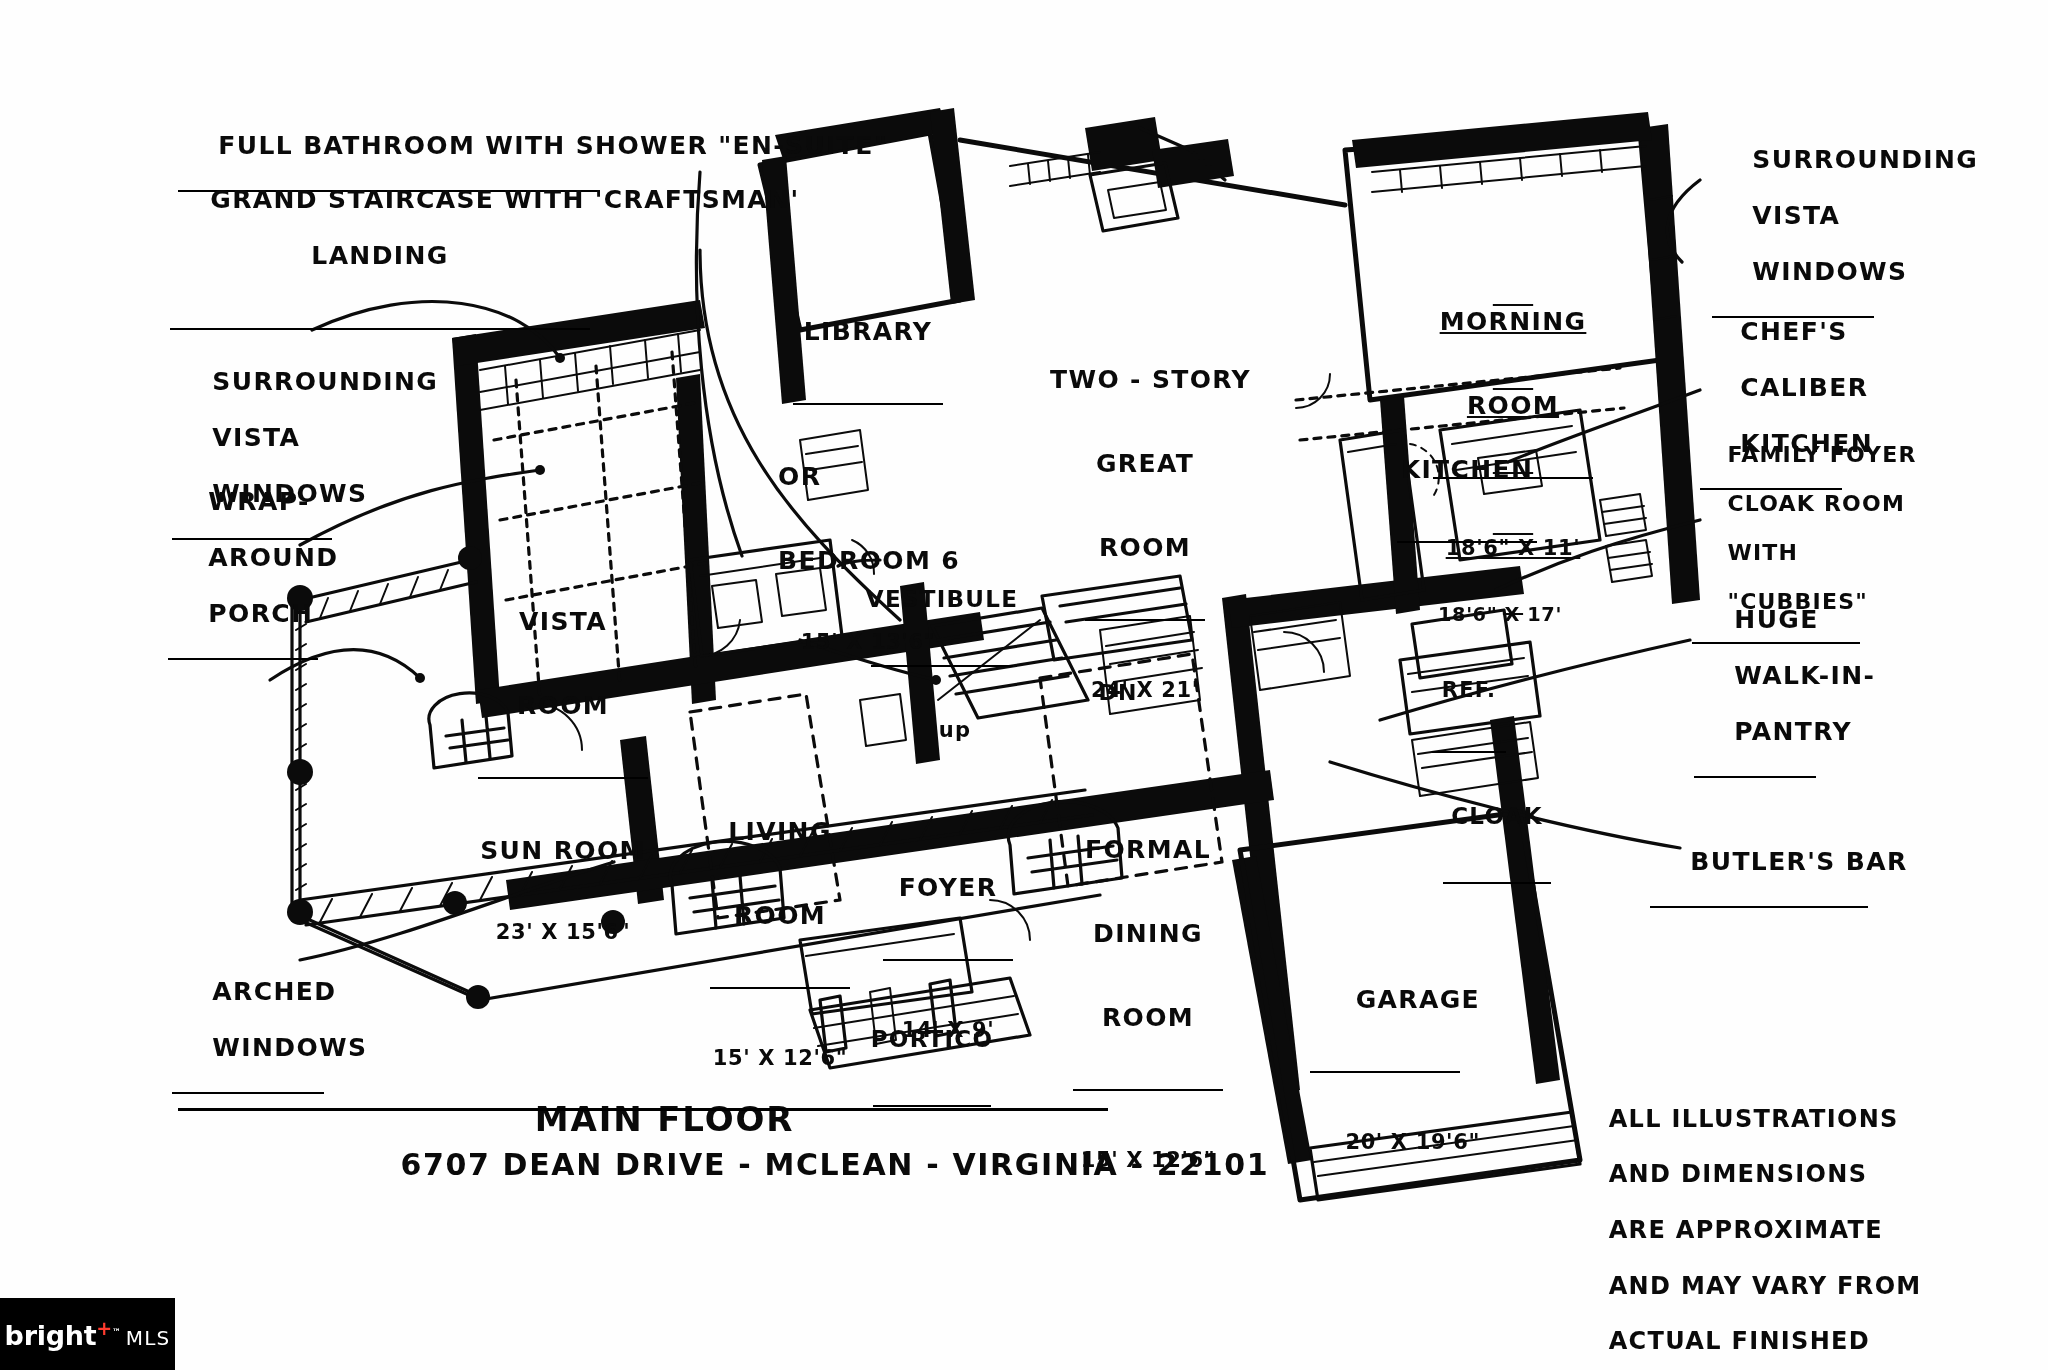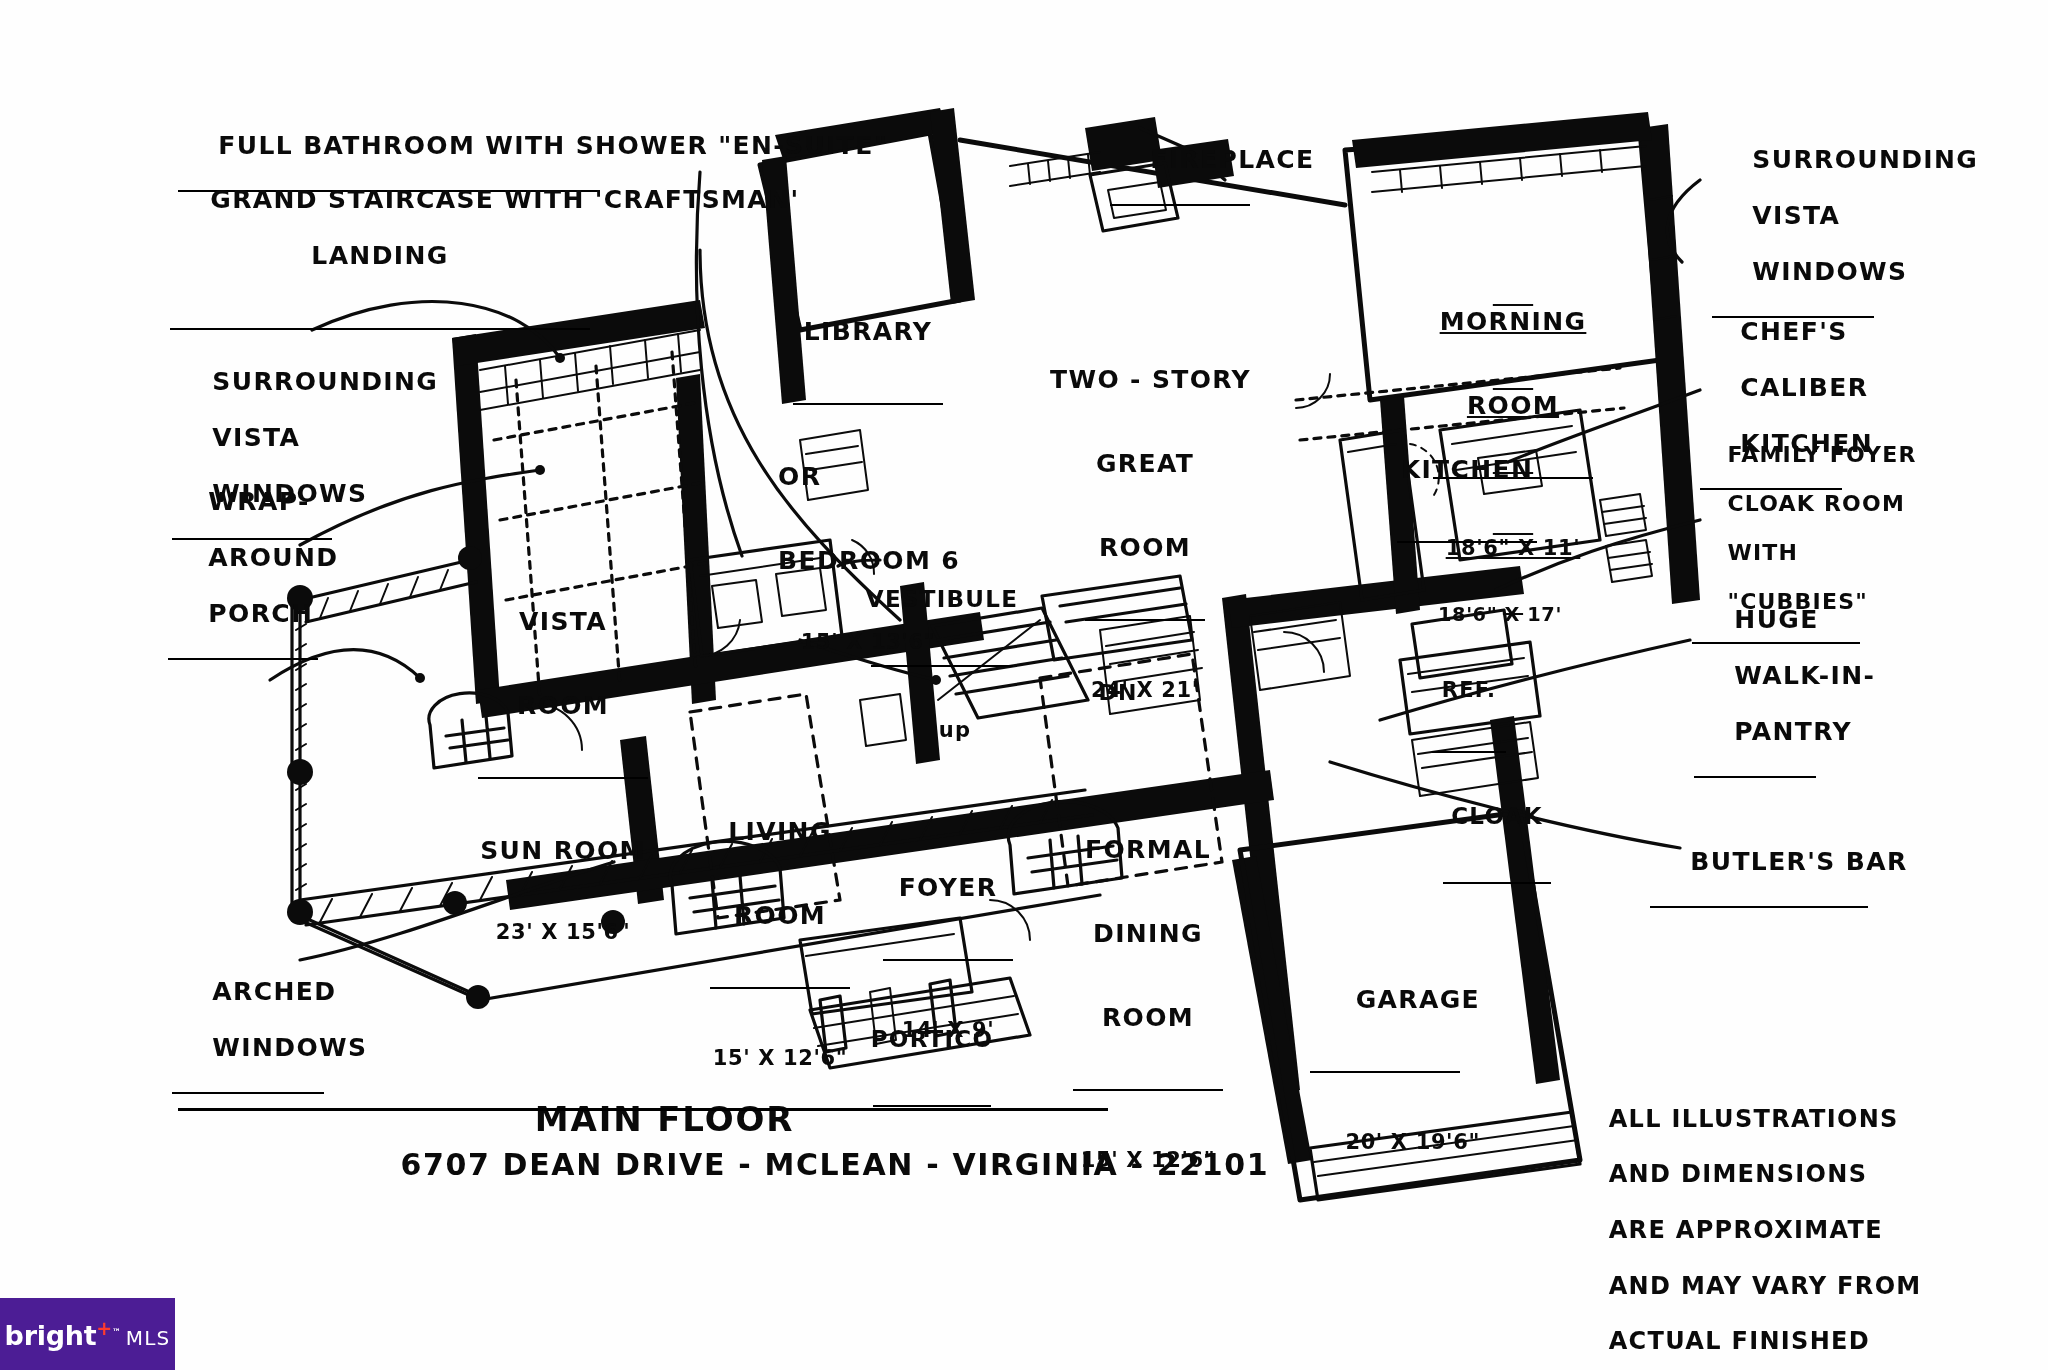--- a/index.html
+++ b/index.html
@@ -32,21 +32,21 @@
   svg{position:absolute;left:0;top:0;overflow:visible;}
   .ink{fill:none;stroke:#0b0b0b;stroke-linecap:round;stroke-linejoin:round;}
   .w1{stroke-width:2}
   .w2{stroke-width:3.2}
   .w3{stroke-width:5}
   .solid{fill:#0b0b0b;stroke:none}
   .dash{stroke-dasharray:11 9}
   .dashf{stroke-dasharray:7 7}
 
   
-  #wm{position:absolute;left:0;bottom:0;width:175px;height:72px;background:#4c1d95;
+  #wm{position:absolute;left:0;bottom:0;width:175px;height:72px;background:#000000;
       display:flex;align-items:center;justify-content:center;}
   #wm .t{color:#fff;font-family:"DejaVu Sans",sans-serif;font-size:27px;font-weight:700;letter-spacing:-.01em;}
   #wm .t .plus{color:#ff3b2e;font-size:19px;vertical-align:super;}
   #wm .t .tm{font-size:9px;vertical-align:super;}
   #wm .t .mls{font-weight:400;font-size:20px;letter-spacing:.06em;margin-left:5px;}
 </style>
 </head>
 <body>
 
 <div id="sheet">
@@ -315,24 +315,20 @@
     <span>Porch</span>
     <span class="rule" style="width:150px"></span>
   </div>
 
   <div class="ann hand" style="left:172px;top:950px;font-size:25px;">
     <span>Arched</span><br>
     <span>Windows</span>
     <span class="rule" style="width:152px"></span>
   </div>
 
-  <div class="ann hand" style="left:1110px;top:118px;font-size:25px;">
-    <span>Fireplace</span>
-    <span class="rule" style="width:140px"></span>
-  </div>
 
   <div class="ann hand" style="left:1712px;top:118px;font-size:25px;">
     <span>Surrounding</span><br>
     <span>Vista</span><br>
     <span>Windows</span>
     <span class="rule" style="width:162px"></span>
   </div>
 
   <div class="ann hand" style="left:1700px;top:290px;font-size:25px;">
     <span>Chef's</span><br>

